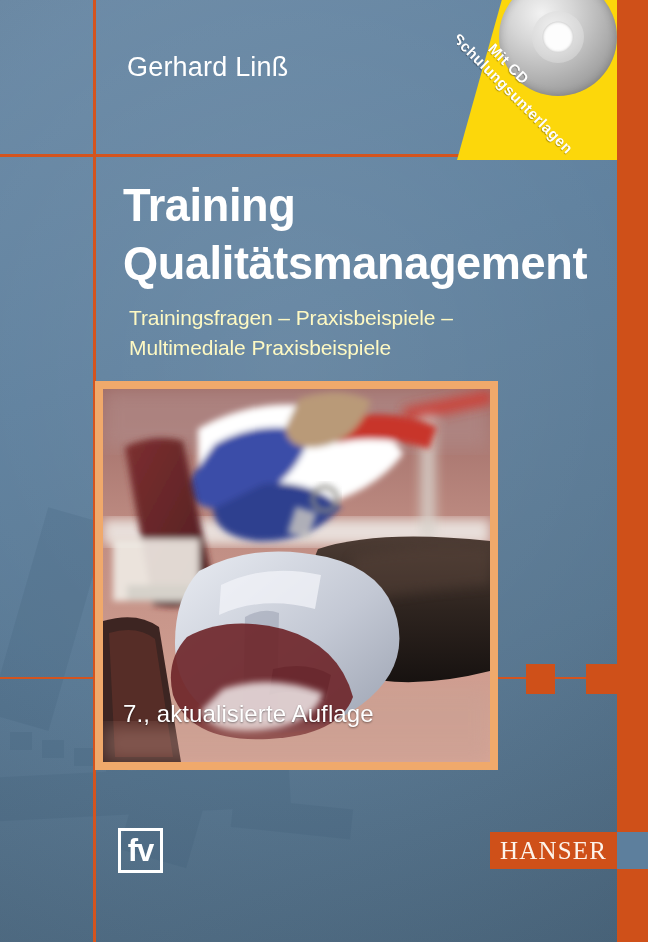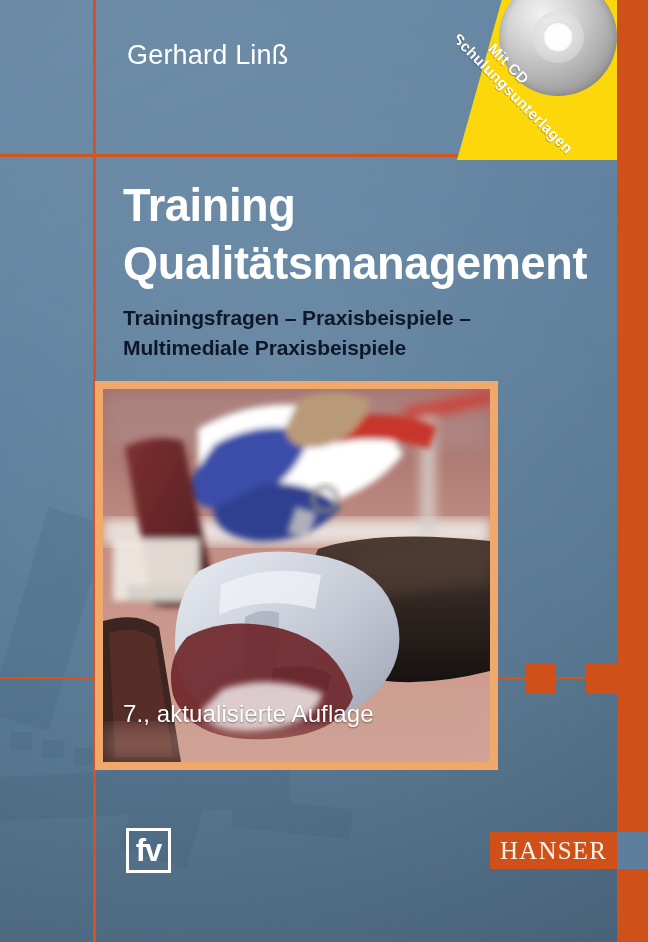--- a/index.html
+++ b/index.html
@@ -166,21 +166,21 @@
     font-size: 15px;
     display: block;
     padding-left: 2px;
     margin-top: 1px;
   }
 
   
   .author {
     position: absolute;
     left: 127px;
-    top: 40px;
+    top: 52px;
     color: #ffffff;
     font-size: 27px;
     font-weight: 400;
     letter-spacing: 0.2px;
     white-space: nowrap;
   }
   .title {
     position: absolute;
     left: 123px;
     top: 176px;
@@ -189,25 +189,25 @@
     font-weight: bold;
     line-height: 1.23;
     letter-spacing: -0.4px;
     transform: scaleX(0.96);
     transform-origin: left top;
     white-space: nowrap;
   }
   .title .t2 { display: block; }
   .subtitle {
     position: absolute;
-    left: 123px;
+    left: 129px;
     top: 303px;
-    color: #0f172a;
+    color: #fef9c3;
     font-size: 21px;
-    font-weight: bold;
+    font-weight: normal;
     line-height: 1.44;
     letter-spacing: -0.1px;
     white-space: nowrap;
   }
   .subtitle .s2 { display: block; }
   .edition {
     position: absolute;
     left: 123px;
     top: 700px;
     color: #ffffff;
@@ -236,21 +236,21 @@
     width: 100%;
     height: 100%;
     overflow: hidden;
     background: #b98a80;
   }
   .photo svg { display: block; }
 
   
   .fv-logo {
     position: absolute;
-    left: 126px;
+    left: 118px;
     top: 828px;
     width: 45px;
     height: 45px;
     border: 3px solid #ffffff;
     box-sizing: border-box;
     display: flex;
     align-items: center;
     justify-content: center;
     color: #ffffff;
     font-size: 31px;

